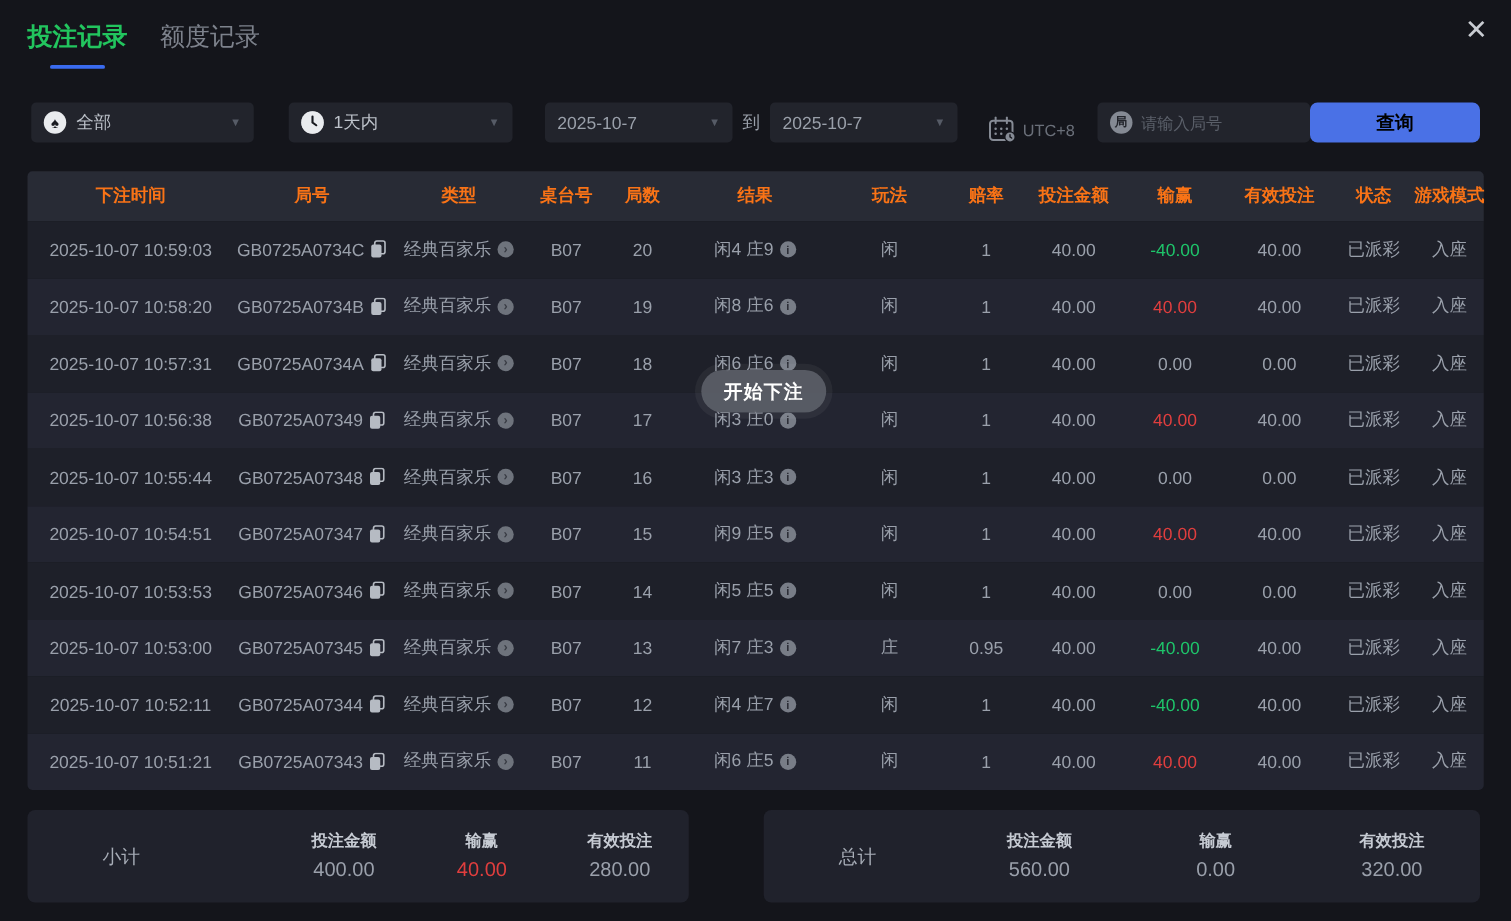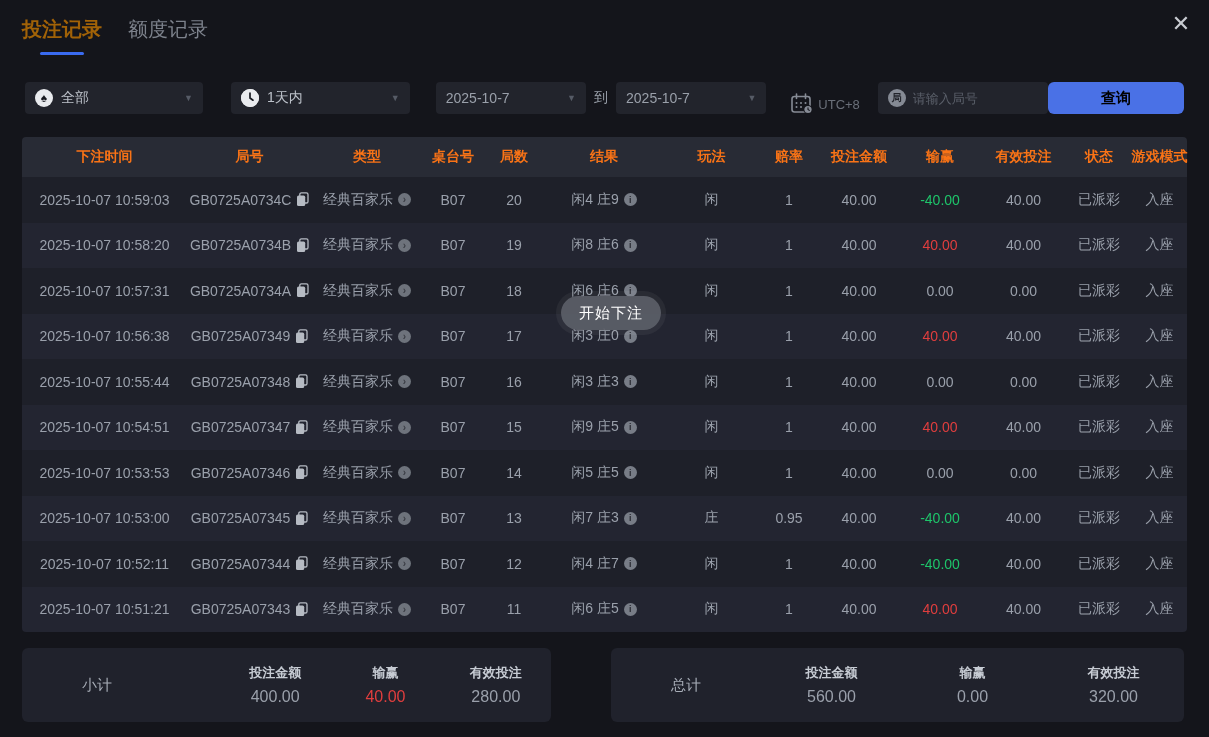--- a/index.html
+++ b/index.html
@@ -5,21 +5,21 @@
   * { margin:0; padding:0; box-sizing:border-box; }
   html,body { background:#0d0e12; }
   body { font-family:"Liberation Sans","DejaVu Sans",sans-serif; }
   .page {
     position:relative; width:1209px; height:737px;
     background:#14151b; overflow:hidden;
   }
   
   .tabs { position:absolute; top:16px; left:22px; display:flex; gap:26px; }
   .tab { position:relative; font-size:20px; cursor:pointer; padding-bottom:12px; }
-  .tab.active { color:#a16207; font-weight:700; }
+  .tab.active { color:#22c55e; font-weight:700; }
   .tab.inactive { color:#7d828c; font-weight:500; }
   .tab.active::after {
     content:""; position:absolute; left:50%; transform:translateX(-50%);
     bottom:0; width:44px; height:3px; border-radius:2px; background:#3a6bf0;
   }
   .close-btn {
     position:absolute; top:8px; right:12px; width:32px; height:32px;
     display:flex; align-items:center; justify-content:center;
     color:#c9ccd2; font-size:22px; cursor:pointer;
   }
@@ -89,21 +89,21 @@
   .info-icon {
     width:13px; height:13px; border-radius:50%; background:#787d87; flex:0 0 auto;
     display:flex; align-items:center; justify-content:center;
     color:#2b2d35; font-size:9px; font-weight:700; cursor:pointer;
   }
   
   .toast {
     position:absolute; left:561px; top:296px; height:34px; padding:0 18px;
     background:rgba(92,96,104,0.92); border-radius:17px;
     box-shadow:0 0 0 5px rgba(255,255,255,0.05);
-    display:flex; align-items:center; color:#fff; font-size:15px; font-weight:400;
+    display:flex; align-items:center; color:#fff; font-size:15px; font-weight:700;
     letter-spacing:1px; z-index:5;
   }
   
   .summary-left, .summary-right {
     position:absolute; top:648px; height:74px; background:#20222c; border-radius:6px;
     display:flex; align-items:center;
   }
   .summary-left { left:22px; width:529px;gap:48px; }
   .summary-right { left:611px; width:573px; }
   .sum-label { width:150px; text-align:center; color:#a7adb7; font-size:15px; }

